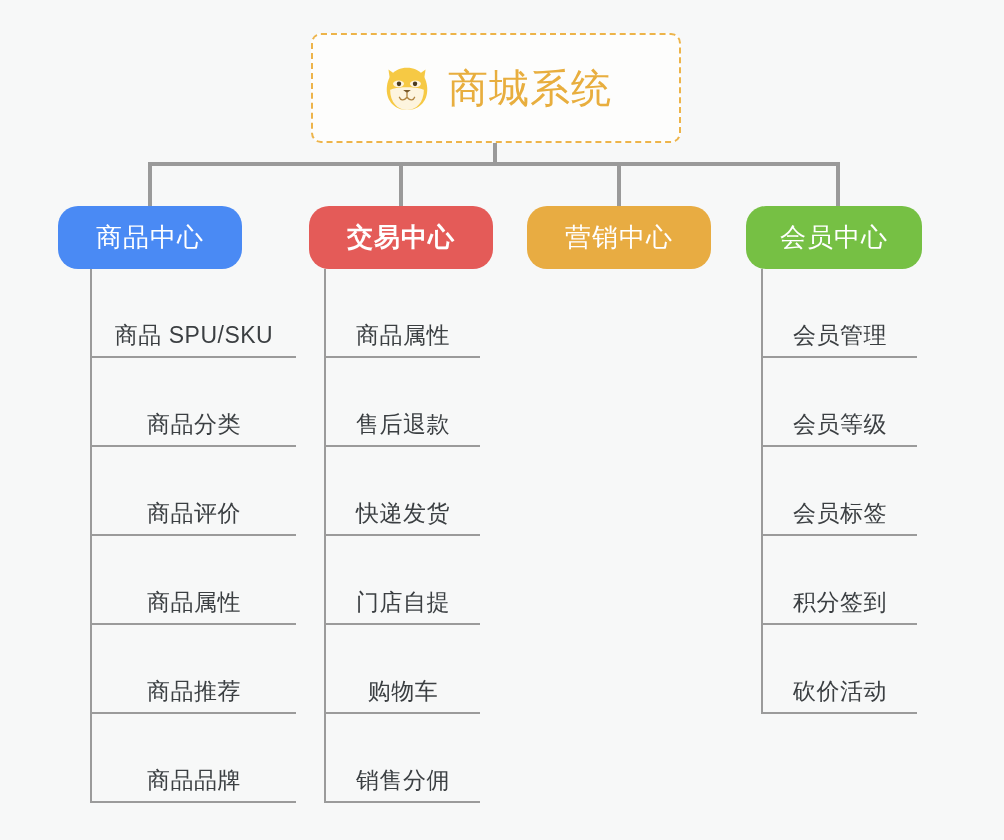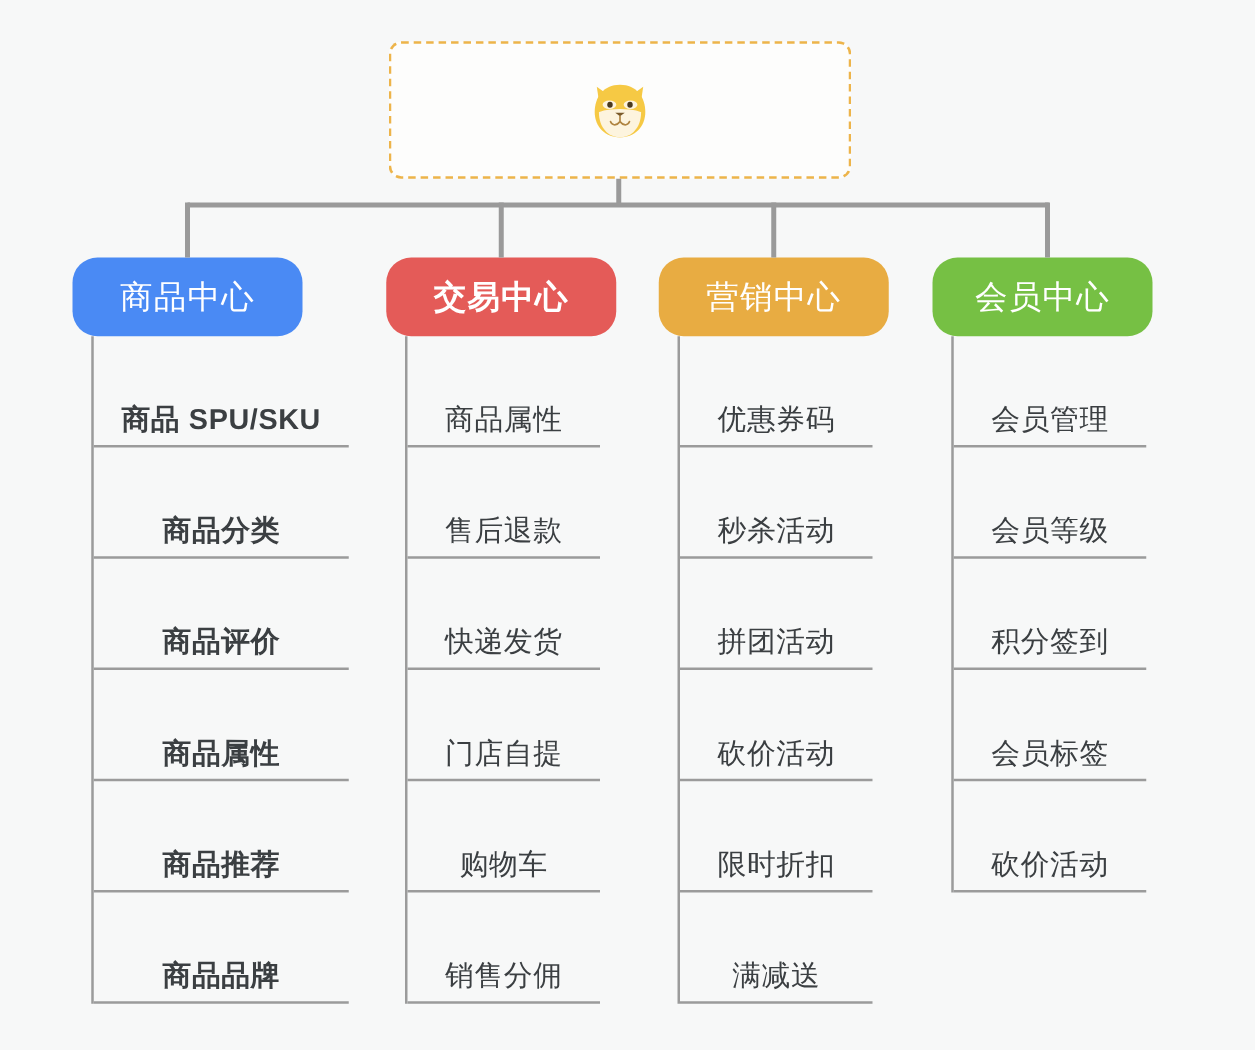--- a/index.html
+++ b/index.html
@@ -141,20 +141,21 @@
         <ellipse cx="22" cy="27" rx="6.5" ry="4" fill="#fdf4de"></ellipse>
         <ellipse cx="42" cy="27" rx="6.5" ry="4" fill="#fdf4de"></ellipse>
         <ellipse cx="22.5" cy="27" rx="2.6" ry="2.8" fill="#4a3a20"></ellipse>
         <ellipse cx="41.5" cy="27" rx="2.6" ry="2.8" fill="#4a3a20"></ellipse>
 
         <path d="M32 38 L27.5 34.5 L36.5 34.5 Z" fill="#7a5a2a"></path>
 
         <path d="M32 38 L32 43 M32 43 C28 48 24 46 23 43 M32 43 C36 48 40 46 41 43" stroke="#b08440" stroke-width="1.6" fill="none" stroke-linecap="round"></path>
       </svg>
     </span>
+    <span class="root-title">商城系统</span>
   </div>
 
   <div class="conn stem-root"></div>
   <div class="conn bus"></div>
 
   <div id="columns-host">
       <div class="column" style="left: 58px; width: 184px;">
         <div class="cat-box" style="background: rgb(74, 138, 244); width: 184px;">
           <span>商品中心</span>
         </div>
@@ -170,21 +171,21 @@
         </div>
       </div>
       <div class="column" style="left: 746px; width: 184px;">
         <div class="cat-box" style="background: rgb(118, 192, 68); width: 176px;">
           <span>会员中心</span>
         </div>
       </div>
     </div>
 
 <div class="conn drop" style="left: 148px;"></div>
-    <div class="leaf-list" style="position: absolute; left: 73px; top: 269px; width: 204px; font-weight: bold;">
+    <div class="leaf-list" style="position: absolute; left: 90px; top: 269px; width: 204px;">
       <div class="leaf">
         <span class="leaf-label">商品 SPU/SKU</span>
       </div>
       <div class="leaf">
         <span class="leaf-label">商品分类</span>
       </div>
       <div class="leaf">
         <span class="leaf-label">商品评价</span>
       </div>
       <div class="leaf">
@@ -212,51 +213,31 @@
         <span class="leaf-label">门店自提</span>
       </div>
       <div class="leaf">
         <span class="leaf-label">购物车</span>
       </div>
       <div class="leaf">
         <span class="leaf-label">销售分佣</span>
       </div>
     </div>
     <div class="conn drop" style="left: 617px;"></div>
-    <div class="leaf-list" style="position: absolute; left: 542px; top: 269px; width: 154px;">
-      <div class="leaf">
-        <span class="leaf-label">优惠券码</span>
-      </div>
-      <div class="leaf">
-        <span class="leaf-label">秒杀活动</span>
-      </div>
-      <div class="leaf">
-        <span class="leaf-label">拼团活动</span>
-      </div>
-      <div class="leaf">
-        <span class="leaf-label">砍价活动</span>
-      </div>
-      <div class="leaf">
-        <span class="leaf-label">限时折扣</span>
-      </div>
-      <div class="leaf">
-        <span class="leaf-label">满减送</span>
-      </div>
-    </div>
     <div class="conn drop" style="left: 836px;"></div>
     <div class="leaf-list" style="position: absolute; left: 761px; top: 269px; width: 154px;">
       <div class="leaf">
         <span class="leaf-label">会员管理</span>
       </div>
       <div class="leaf">
         <span class="leaf-label">会员等级</span>
       </div>
       <div class="leaf">
+        <span class="leaf-label">会员标签</span>
+      </div>
+      <div class="leaf">
         <span class="leaf-label">积分签到</span>
       </div>
       <div class="leaf">
-        <span class="leaf-label">会员标签</span>
-      </div>
-      <div class="leaf">
         <span class="leaf-label">砍价活动</span>
       </div>
     </div>
   </div>
 
 </body></html>

